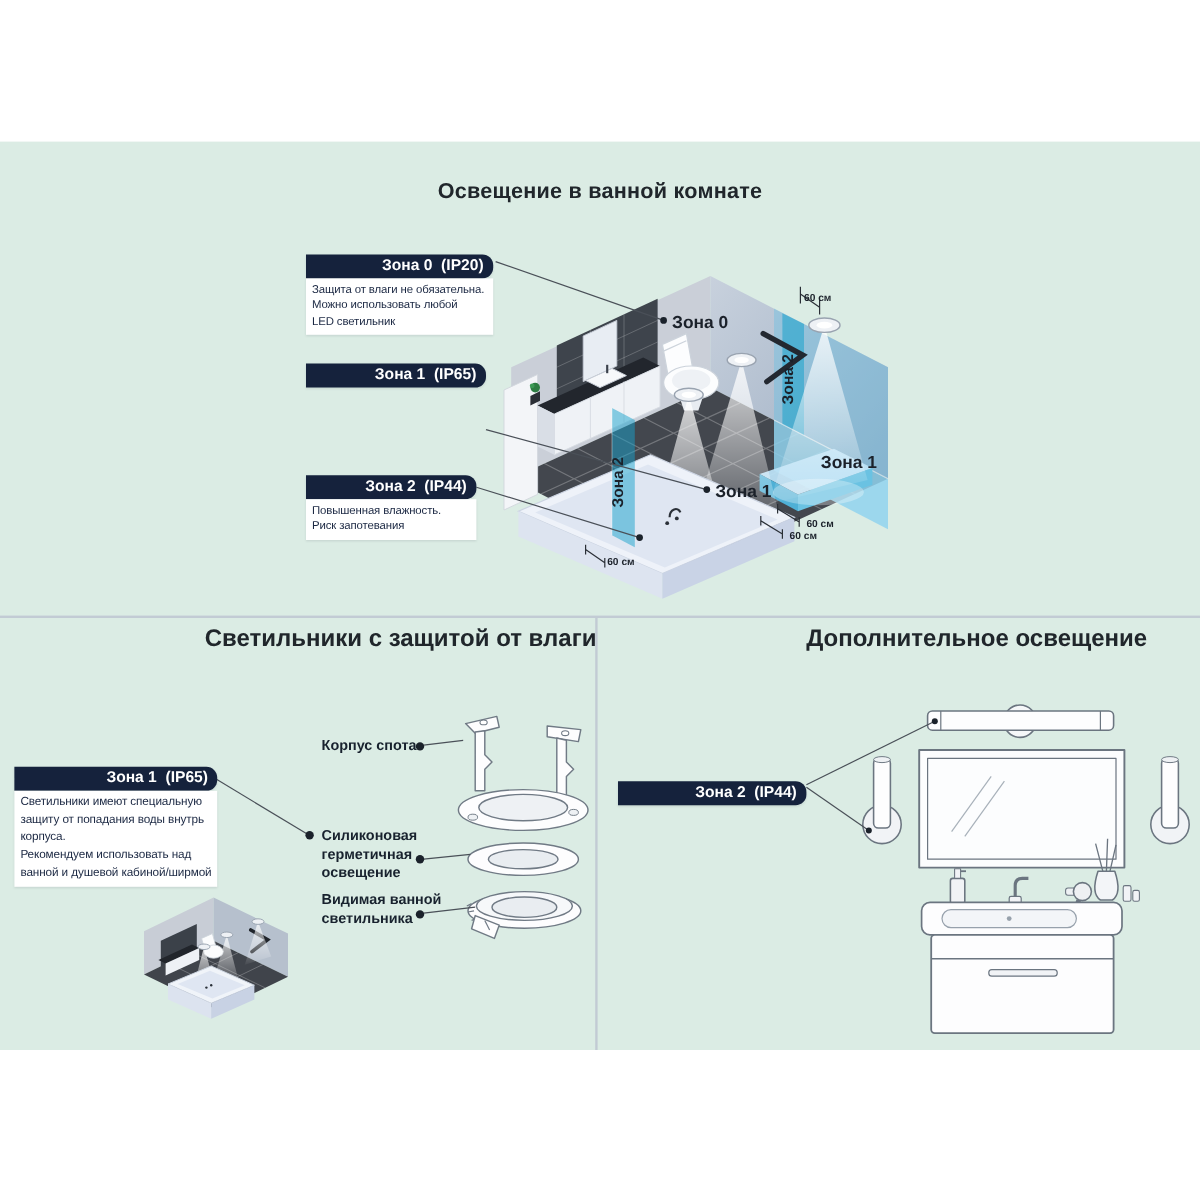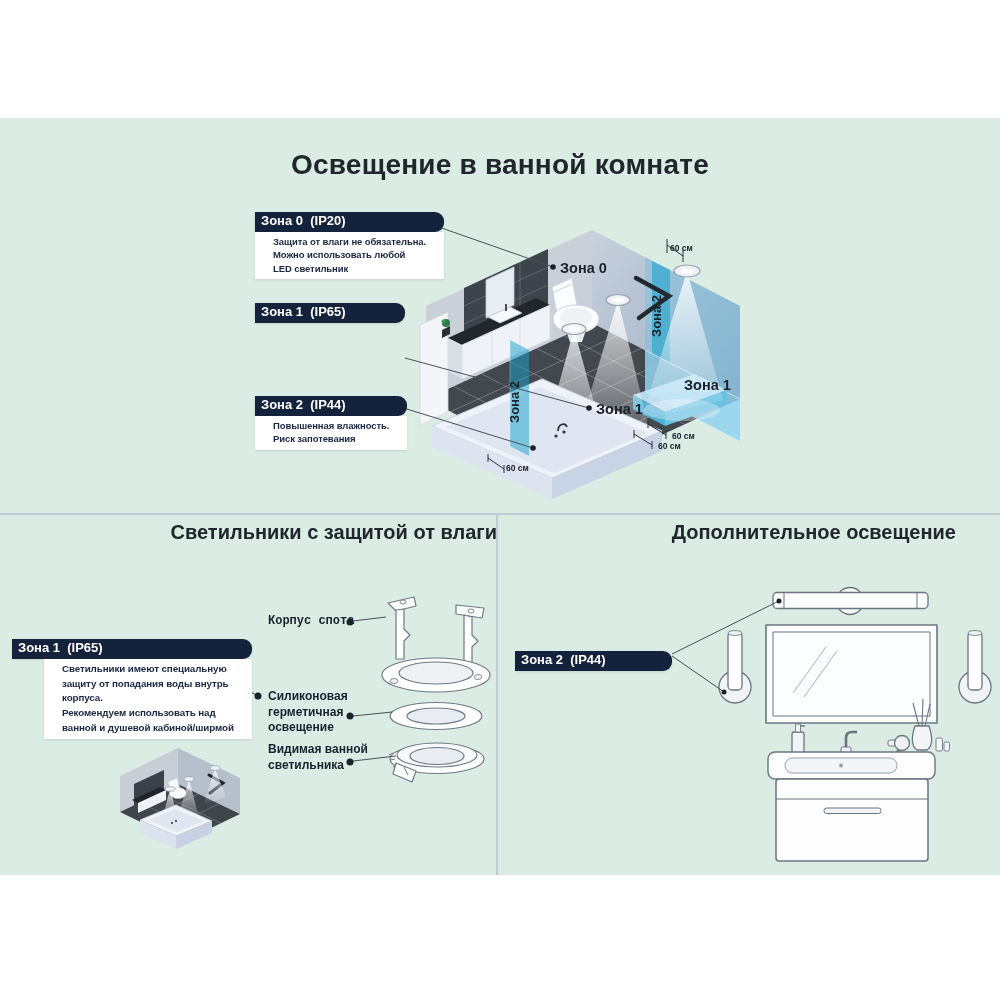--- a/index.html
+++ b/index.html
@@ -1,33 +1,33 @@
 <!DOCTYPE html>
 <html><head>
 <meta charset="utf-8">
 <style>
   * { margin:0; padding:0; box-sizing:border-box; }
   html,body { background:#ffffff; }
   .page { position:relative; width:1000px; height:1000px; background:#ffffff; overflow:hidden;
           font-family:"Liberation Sans", sans-serif; }
   .panel-bg { position:absolute; left:0; top:118px; width:1000px; height:757px; background:#dbece4; }
   .main-title { position:absolute; left:0; top:149px; width:1000px; text-align:center;
-                font-size:28px; font-weight:700; color:#20262b; letter-spacing:.2px; }
+                font-size:18px; font-weight:700; color:#20262b; letter-spacing:.2px; }
   .section-title { position:absolute; top:521px; font-size:20px; font-weight:700; color:#20262b; text-align:right; }
   .section-title.left { left:0; width:497px; }
   .section-title.right { left:497px; width:459px; }
   .h-divider { position:absolute; left:0; top:513px; width:1000px; height:2px; background:#c2cbd4; }
   .v-divider { position:absolute; left:496px; top:514px; width:2px; height:361px; background:#c2cbd4; }
   .callout { position:absolute; display:inline-block; filter:drop-shadow(0 1px 1px rgba(30,40,60,.12)); }
   .callout-header { display:block; background:#15223c; color:#ffffff; font-size:13px; font-weight:700;
-                    padding:2px 8px 3px 6px; border-radius:0 9px 9px 0;
+                    text-align:right; padding:2px 8px 3px 6px; border-radius:0 9px 9px 0;
                     line-height:1.15; white-space:pre; }
-  .callout-body { display:block; background:#ffffff; color:#1a2742; font-weight:700;
-                  font-size:9.5px; line-height:1.42; padding:3px 18px 4px; white-space:pre; letter-spacing:-.1px; }
-  .callout--lg .callout-body { font-size:9.8px; line-height:1.5;margin-left:32px; }
+  .callout-body { display:block; background:#ffffff; color:#1a2742; font-weight:400;
+                  font-size:9.5px; line-height:1.42; padding:3px 5px 4px; white-space:pre; letter-spacing:-.1px; }
+  .callout--lg .callout-body { font-size:9.8px; line-height:1.5; }
   .part-label { position:absolute; font-size:12px; font-weight:700; color:#18222e;
                 line-height:1.3; white-space:pre; }
   svg { position:absolute; overflow:visible; }
   svg text { font-family:"Liberation Sans", sans-serif; font-weight:700; fill:#1b212a; }
 </style>
 </head>
 <body>
 
 <div class="page">
   <div class="panel-bg"></div>
@@ -303,21 +303,21 @@
 
   <div class="callout callout--lg" style="left:12px; top:639px; min-width:166px;">
     <span class="callout-header">Зона 1  (IP65)</span>
     <span class="callout-body">Светильники имеют специальную
 защиту от попадания воды внутрь
 корпуса.
 Рекомендуем использовать над
 ванной и душевой кабиной/ширмой</span>
   </div>
 
-  <div class="part-label" style="left:268px; top:614px;font-family:Liberation Mono, monospace;">Корпус спота</div>
+  <div class="part-label" style="left:268px; top:614px;">Корпус спота</div>
   <div class="part-label" style="left:268px; top:689px;">Силиконовая
 герметичная
 освещение</div>
   <div class="part-label" style="left:268px; top:742px;">Видимая ванной
 светильника</div>
 
   <div class="callout callout--lg" style="left:515px; top:651px; min-width:157px;">
     <span class="callout-header">Зона 2  (IP44)</span>
   </div>
 </div>

